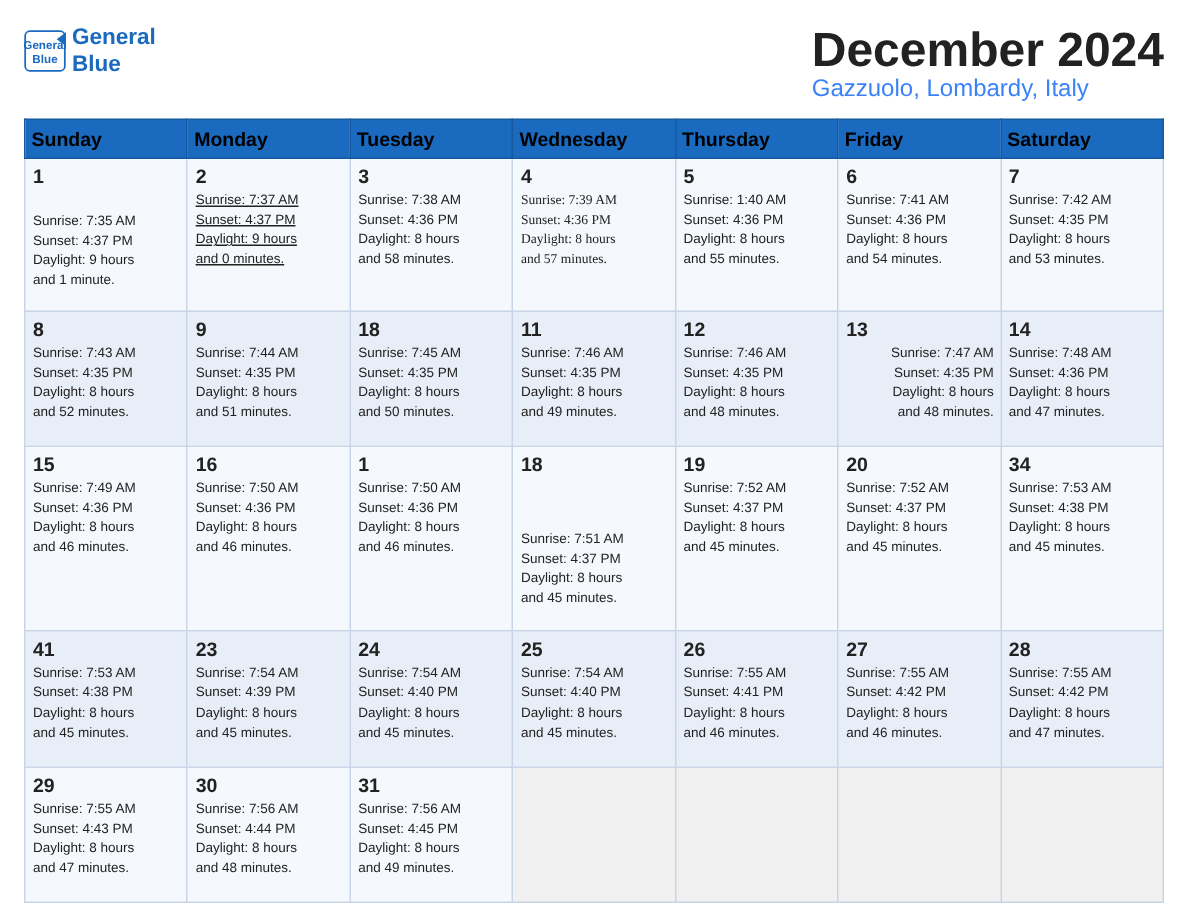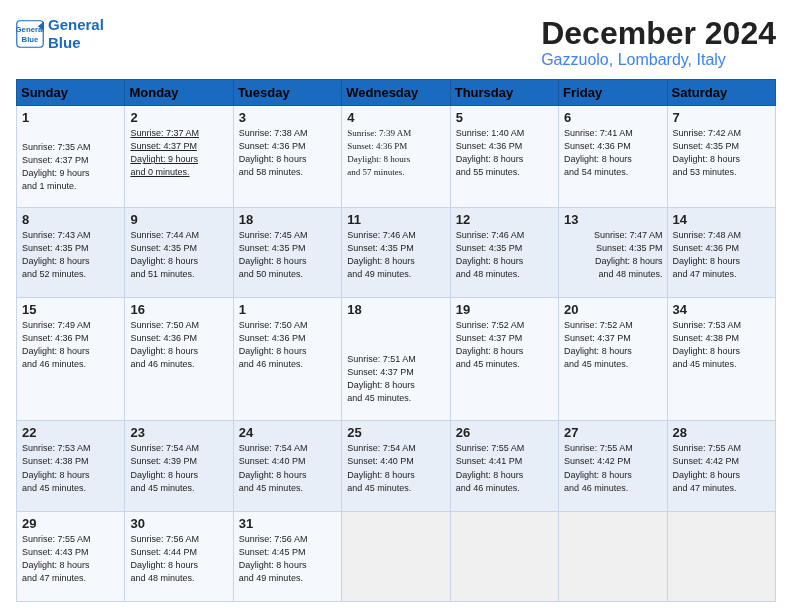--- a/index.html
+++ b/index.html
@@ -278,21 +278,21 @@
           <td>
             <span class="day-num">34</span>
             <div class="day-info" style="white-space: pre-line;">Sunrise: 7:53 AM
 Sunset: 4:38 PM
 Daylight: 8 hours
 and 45 minutes.</div>
           </td>
         </tr>
         <tr>
           <td>
-            <span class="day-num">22</span>
+            <span class="day-num">41</span>
             <div class="day-info" style="white-space: pre-line;">Sunrise: 7:53 AM
 Sunset: 4:38 PM
 Daylight: 8 hours
 and 45 minutes.</div>
           </td>
           <td>
             <span class="day-num">23</span>
             <div class="day-info" style="white-space: pre-line;">Sunrise: 7:54 AM
 Sunset: 4:39 PM
 Daylight: 8 hours

